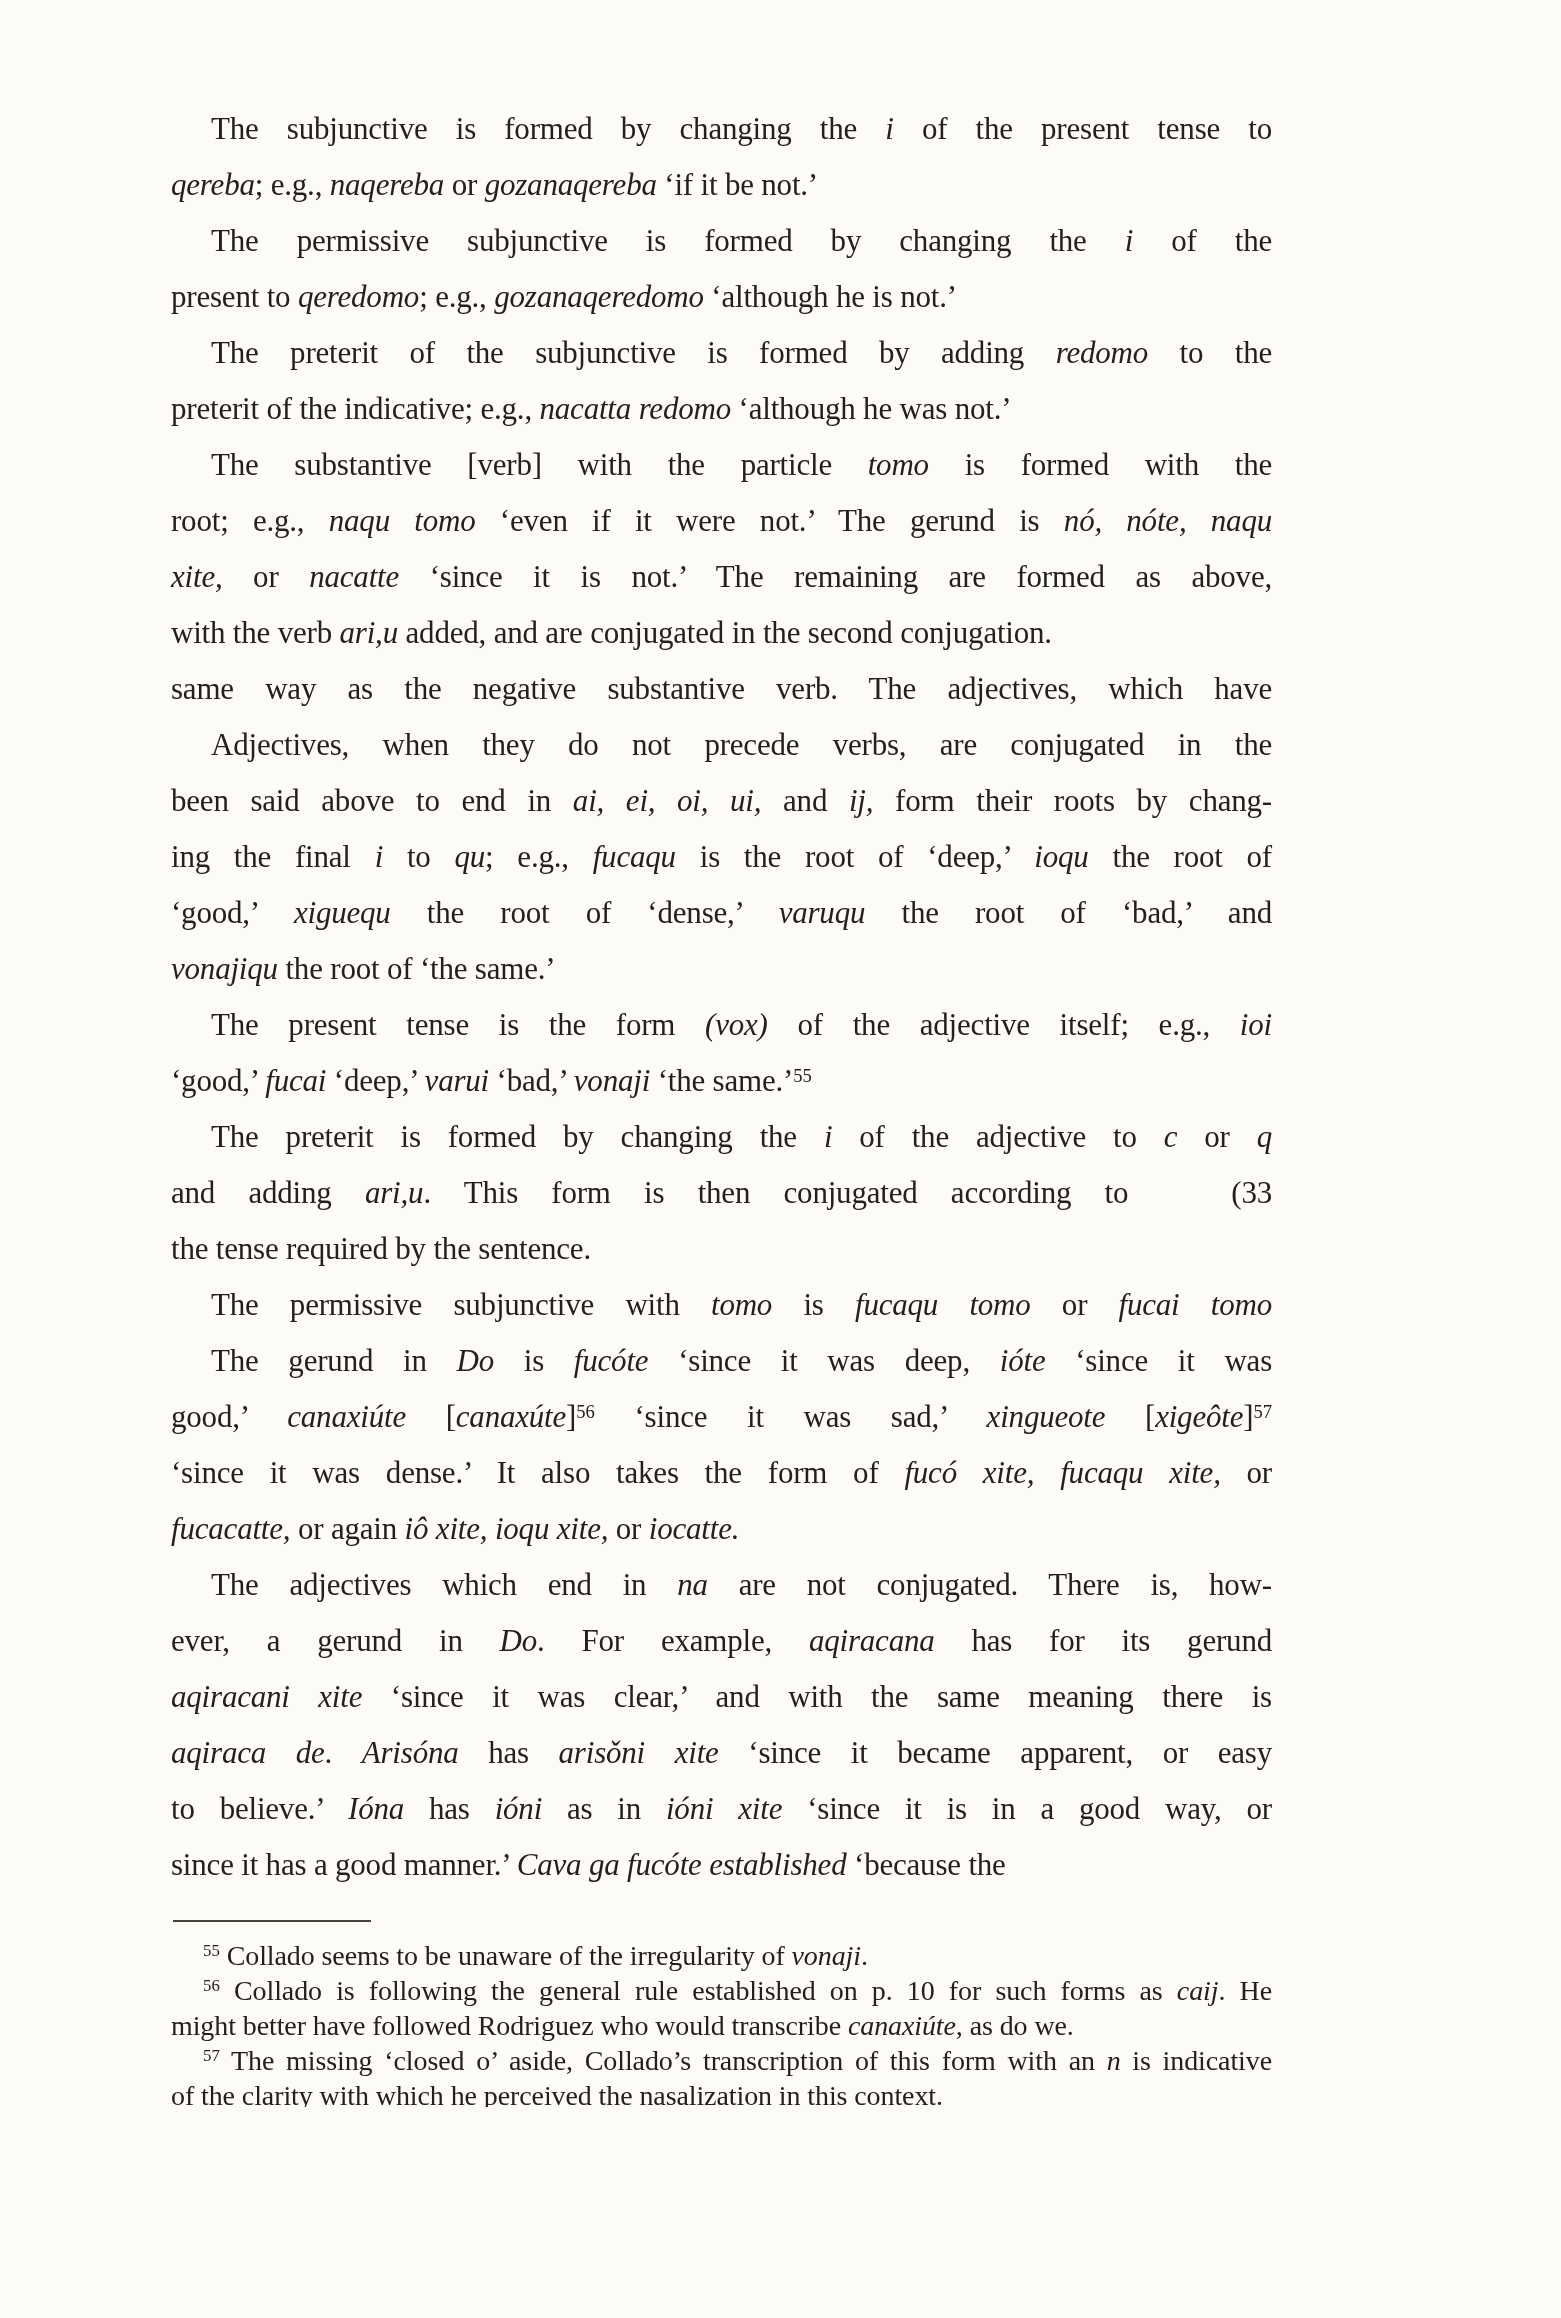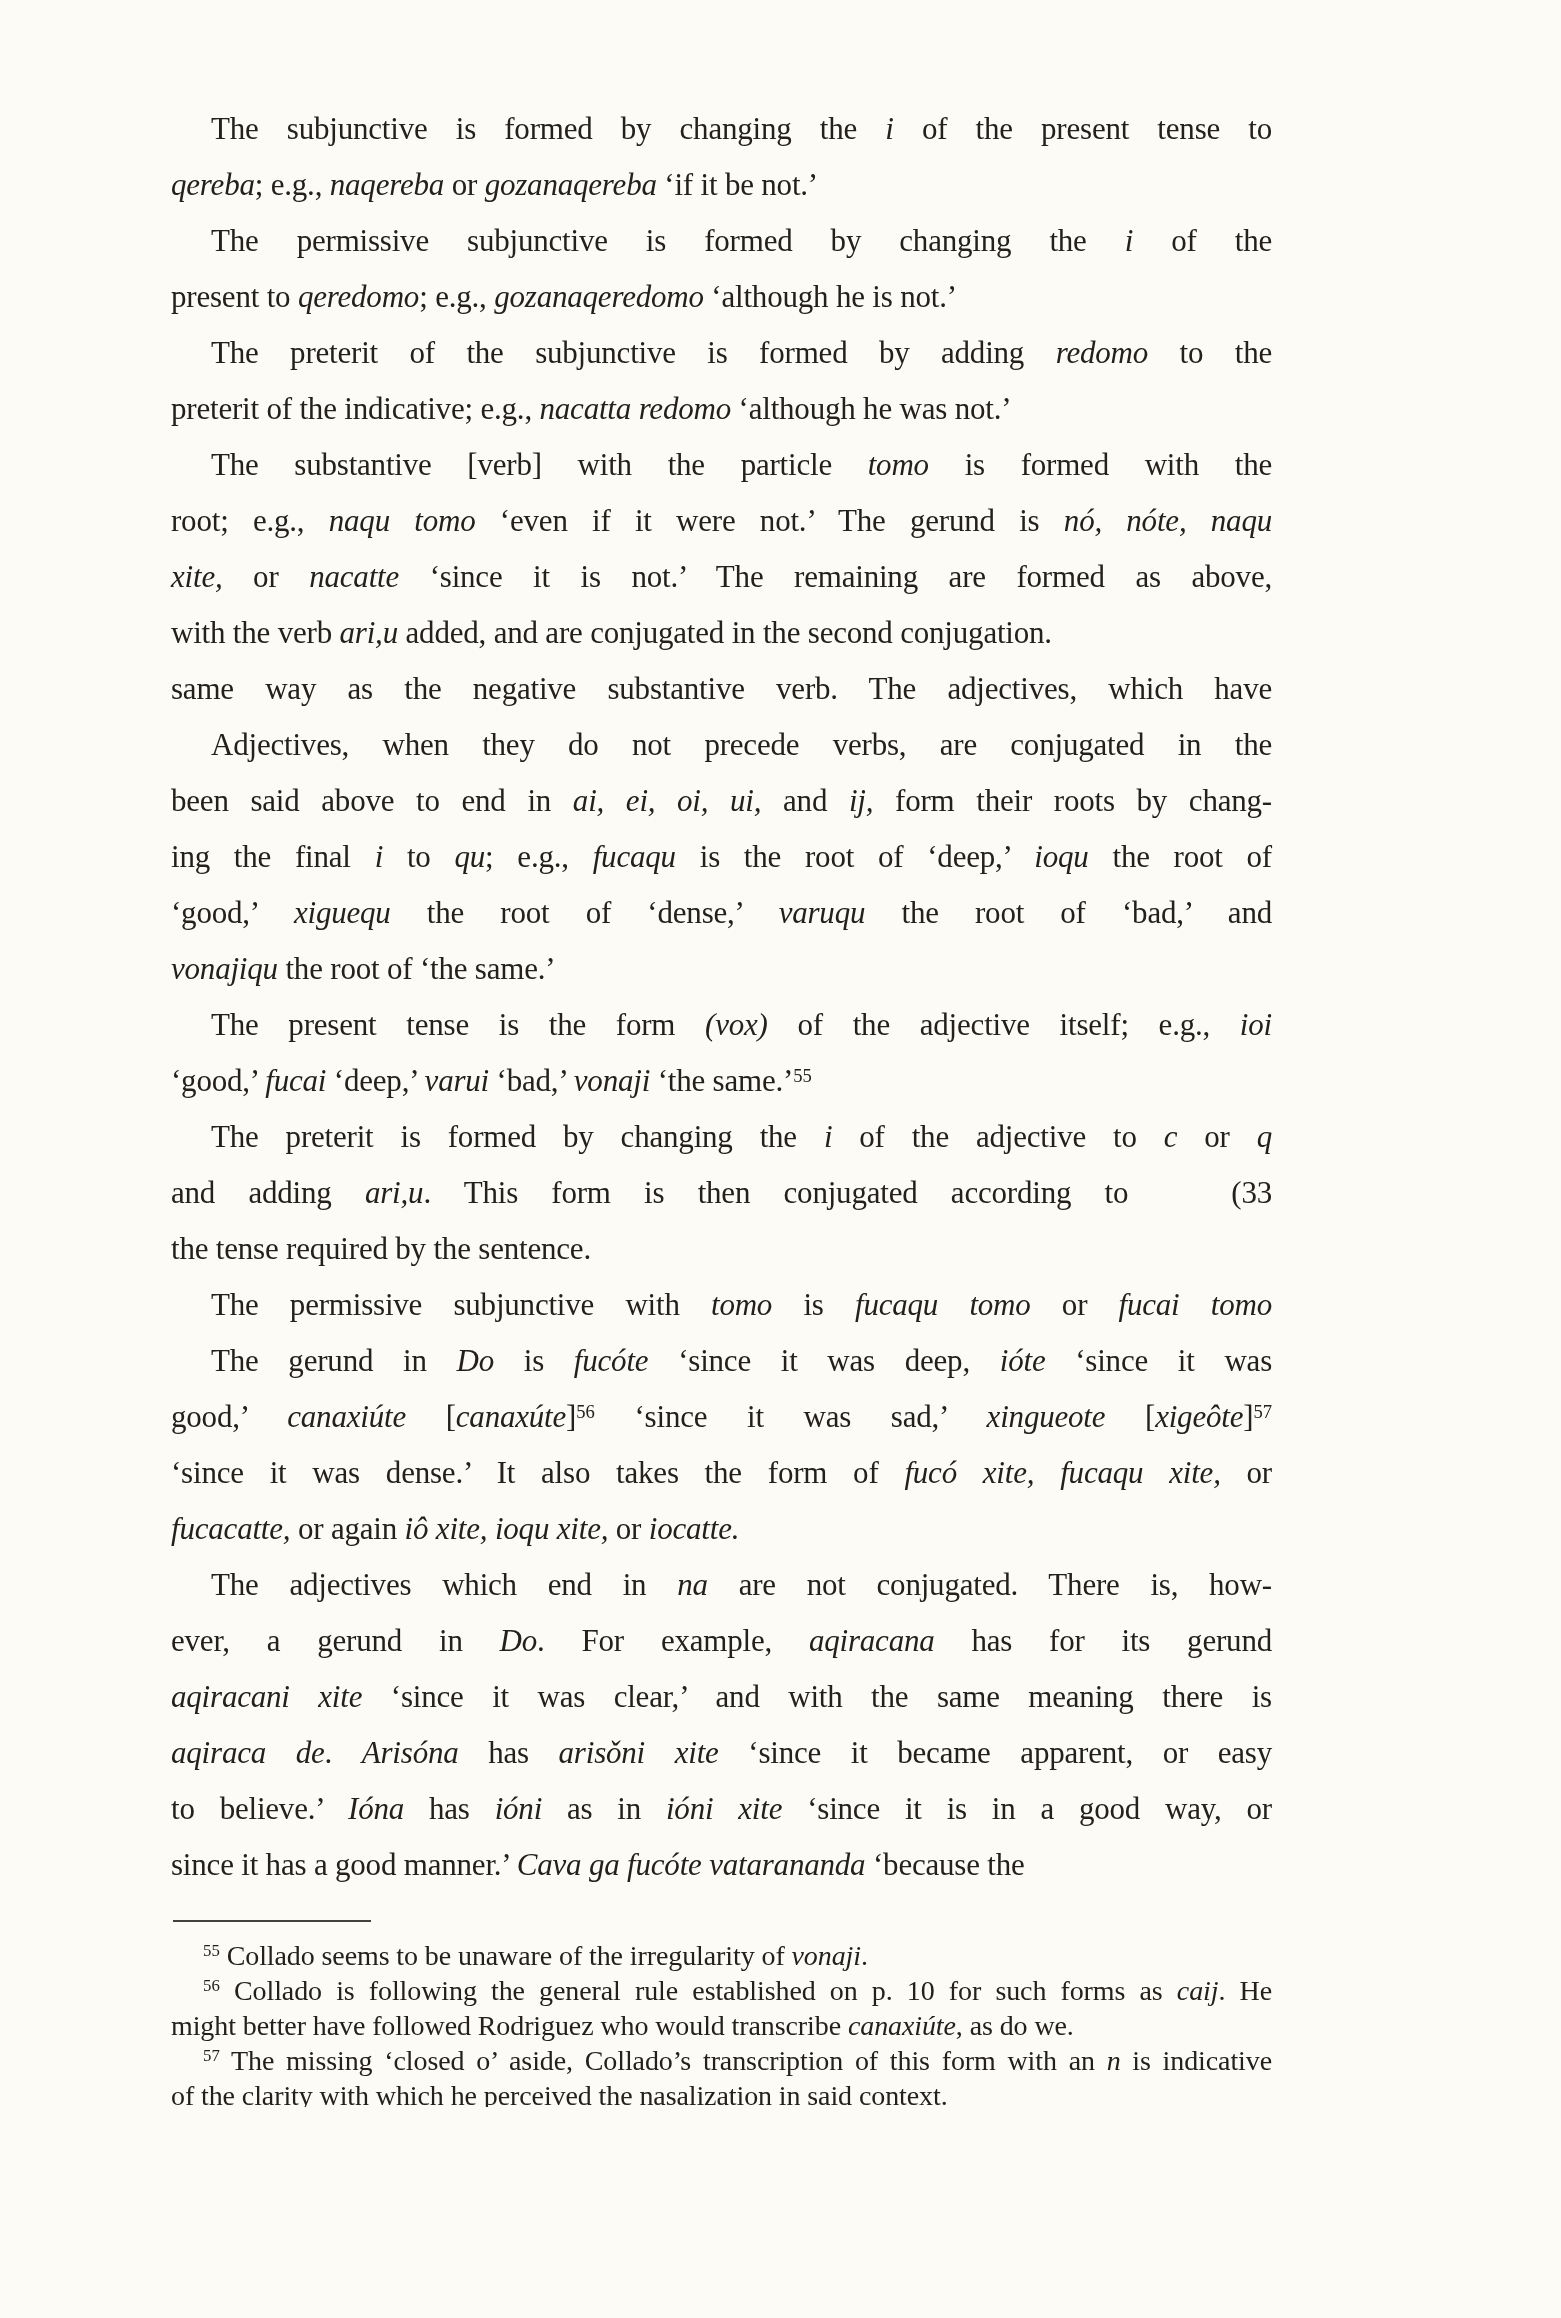--- a/index.html
+++ b/index.html
@@ -80,26 +80,26 @@
         <div class="line first"><span>The permissive subjunctive with </span><span class="it">tomo</span><span> is </span><span class="it">fucaqu tomo</span><span> or </span><span class="it">fucai tomo</span></div>
         <div class="line first"><span>The gerund in </span><span class="it">Do</span><span> is </span><span class="it">fucóte</span><span> ‘since it was deep, </span><span class="it">ióte</span><span> ‘since it was</span></div>
         <div class="line"><span>good,’ </span><span class="it">canaxiúte</span><span> [</span><span class="it">canaxúte</span><span>]</span><sup>56</sup><span> ‘since it was sad,’ </span><span class="it">xingueote</span><span> [</span><span class="it">xigeôte</span><span>]</span><sup>57</sup></div>
         <div class="line"><span>‘since it was dense.’ It also takes the form of </span><span class="it">fucó xite, fucaqu xite,</span><span> or</span></div>
         <div class="line last"><span class="it">fucacatte,</span><span> or again </span><span class="it">iô xite, ioqu xite,</span><span> or </span><span class="it">iocatte.</span></div>
         <div class="line first"><span>The adjectives which end in </span><span class="it">na</span><span> are not conjugated. There is, how-</span></div>
         <div class="line"><span>ever, a gerund in </span><span class="it">Do</span><span>. For example, </span><span class="it">aqiracana</span><span> has for its gerund</span></div>
         <div class="line"><span class="it">aqiracani xite</span><span> ‘since it was clear,’ and with the same meaning there is</span></div>
         <div class="line"><span class="it">aqiraca de</span><span>. </span><span class="it">Arisóna</span><span> has </span><span class="it">arisǒni xite</span><span> ‘since it became apparent, or easy</span></div>
         <div class="line"><span>to believe.’ </span><span class="it">Ióna</span><span> has </span><span class="it">ióni</span><span> as in </span><span class="it">ióni xite</span><span> ‘since it is in a good way, or</span></div>
-        <div class="line last"><span>since it has a good manner.’ </span><span class="it">Cava ga fucóte vatarananda</span><span> ‘because the</span></div>
+        <div class="line last"><span>since it has a good manner.’ </span><span class="it">Cava ga fucóte established</span><span> ‘because the</span></div>
       </section>
     <div class="fn-rule"></div>
     <section class="footnotes">
         <div class="fn-line first last"><sup>55</sup><span> Collado seems to be unaware of the irregularity of </span><span class="it">vonaji</span><span>.</span></div>
         <div class="fn-line first"><sup>56</sup><span> Collado is following the general rule established on p. 10 for such forms as </span><span class="it">caij</span><span>. He</span></div>
         <div class="fn-line last"><span>might better have followed Rodriguez who would transcribe </span><span class="it">canaxiúte</span><span>, as do we.</span></div>
         <div class="fn-line first"><sup>57</sup><span> The missing ‘closed o’ aside, Collado’s transcription of this form with an </span><span class="it">n</span><span> is indicative</span></div>
-        <div class="fn-line last"><span>of the clarity with which he perceived the nasalization in said context.</span></div>
+        <div class="fn-line last"><span>of the clarity with which he perceived the nasalization in this context.</span></div>
       </section>
     <div class="page-number">138</div>
   </main>
 </div>
 
 
 </body></html>

